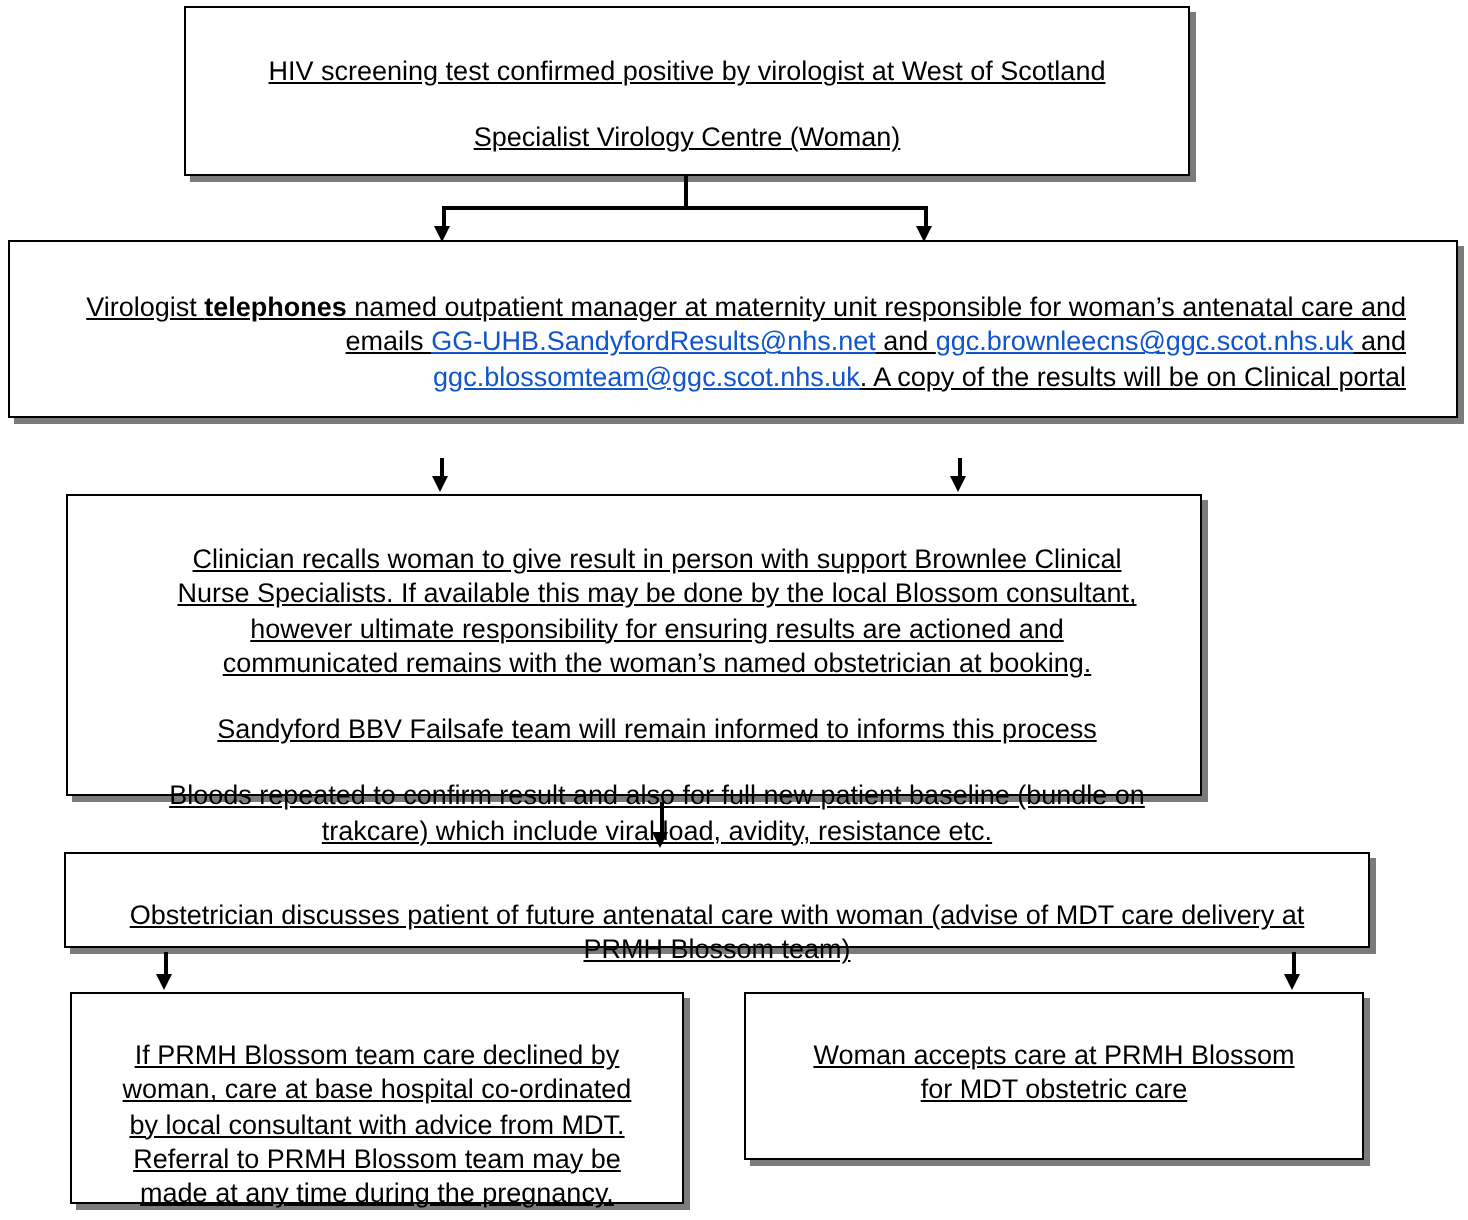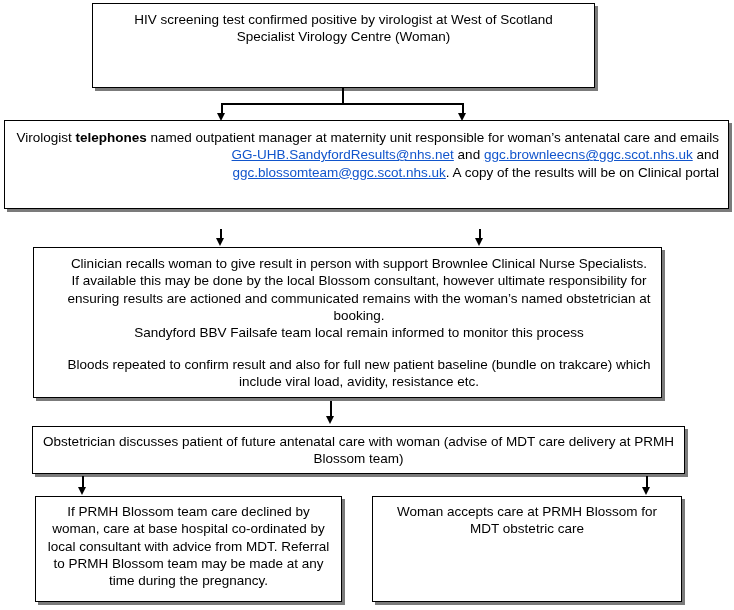--- a/index.html
+++ b/index.html
@@ -30,21 +30,22 @@
     text-align: center;
     font-size: 13.5px;
     line-height: 1.28;
     color: #000000;
   }
   .box .inner {
     width: 100%;
     padding: 7px 9px 4px 9px;
   }
   .box p {
-    margin: 0;
+    margin: 16px;
+    text-decoration: underline;
   }
   .box p.gap {
     margin-top: 1.05em;
   }
   .lnk {
     color: #1155cc;
     text-decoration: underline;
   }
   .bold {
     font-weight: bold;
@@ -95,24 +96,24 @@
         <span>Virologist </span><span class="bold">telephones</span><span> named outpatient manager at maternity unit responsible for woman’s antenatal care and emails </span><span class="lnk">GG-UHB.SandyfordResults@nhs.net</span><span> and </span><span class="lnk">ggc.brownleecns@ggc.scot.nhs.uk</span><span> and </span><span class="lnk">ggc.blossomteam@ggc.scot.nhs.uk</span><span>.   A copy of the results will be on Clinical portal</span>
       </p>
     </div>
   </div>
 
   <div class="vline" style="left:220px; top:229px; height:11px;"></div>
   <div class="arrowhead" style="left:216px; top:238px;"></div>
   <div class="vline" style="left:479px; top:229px; height:11px;"></div>
   <div class="arrowhead" style="left:475px; top:238px;"></div>
 
-  <div class="box" id="box3" style="left:33px; top:247px; width:629px; height:151px;padding-left:23px;">
+  <div class="box" id="box3" style="left:33px; top:247px; width:568px; height:151px;padding-left:23px;">
     <div class="inner" style="padding-top:7px;">
       <p>Clinician recalls woman to give result in person with support Brownlee Clinical Nurse Specialists.  If available this may be done by the local Blossom consultant, however ultimate responsibility for ensuring results are actioned and communicated remains with the woman’s named obstetrician at booking.</p>
-      <p>Sandyford BBV Failsafe team local remain informed to monitor this process</p>
+      <p>Sandyford BBV Failsafe team will remain informed to informs this process</p>
       <p class="gap">Bloods repeated to confirm result and also for full new patient baseline (bundle on trakcare) which include viral load, avidity, resistance etc.</p>
     </div>
   </div>
 
   <div class="vline" style="left:330px; top:401px; height:17px;"></div>
   <div class="arrowhead" style="left:326px; top:416px;"></div>
 
   <div class="box" id="box4" style="left:32px; top:426px; width:653px; height:48px;">
     <div class="inner" style="padding-top:6px;">
       <p>Obstetrician discusses patient of future antenatal care with woman (advise of MDT care delivery at PRMH Blossom team)</p>
@@ -124,19 +125,19 @@
 
   <div class="vline" style="left:646px; top:476px; height:14px;"></div>
   <div class="arrowhead" style="left:642px; top:487px;"></div>
 
   <div class="box" id="box5" style="left:35px; top:496px; width:307px; height:106px;">
     <div class="inner" style="padding-top:6px;">
       <p>If PRMH Blossom team care declined by woman, care at base hospital co-ordinated by local consultant with advice from MDT. Referral to PRMH Blossom team may be made at any time during the pregnancy.</p>
     </div>
   </div>
 
-  <div class="box" id="box6" style="left:372px; top:496px; width:310px; height:106px;">
+  <div class="box" id="box6" style="left:372px; top:496px; width:310px; height:84px;">
     <div class="inner" style="padding-top:6px;">
       <p>Woman accepts care at PRMH Blossom for MDT obstetric care</p>
     </div>
   </div>
 
 </div>
 
 </body></html>

